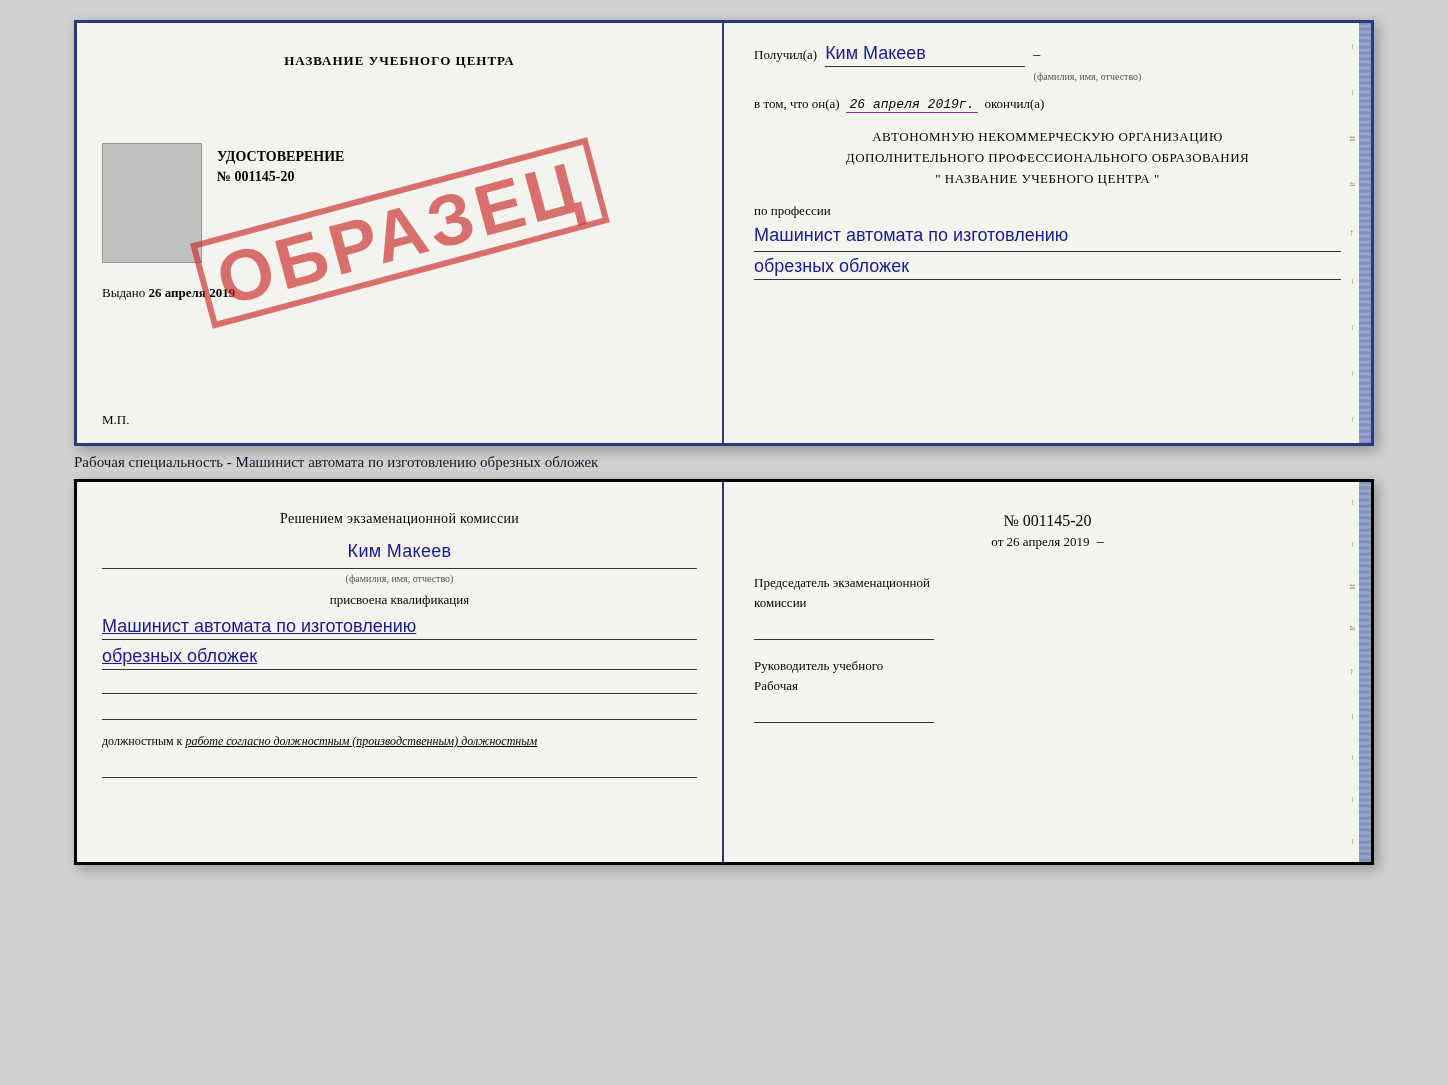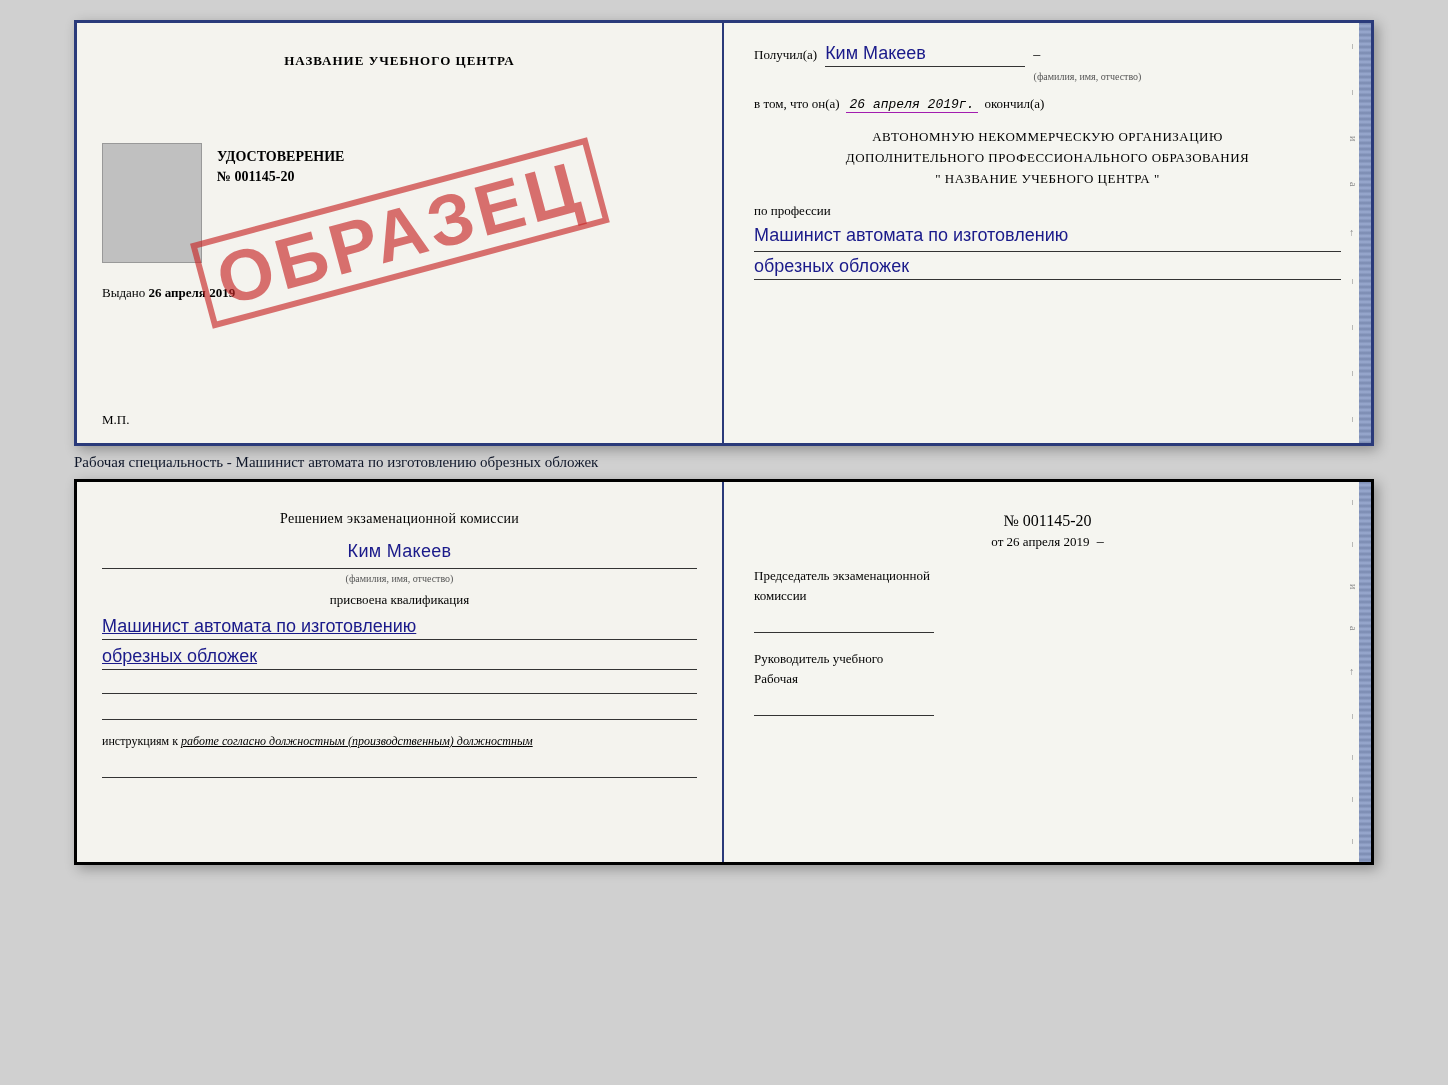--- a/index.html
+++ b/index.html
@@ -336,21 +336,21 @@
 
     .protocol-number {
       font-size: 16px;
       text-align: center;
       margin: 10px 0 4px 0;
     }
 
     .ot-date {
       font-size: 13px;
       text-align: center;
-      margin-bottom: 16px;
+      margin-bottom: 23px;
     }
 
     .predsedatel-block {
       font-size: 13px;
       line-height: 1.5;
       margin-bottom: 16px;
     }
 
     .signature-line {
       border-bottom: 1px solid #333;
@@ -457,21 +457,21 @@
         <div>Решением экзаменационной комиссии</div>
         <span class="resheniyem-name">Ким Макеев</span>
       </div>
       <div class="fio-small">(фамилия, имя, отчество)</div>
       <div class="prisvoena">присвоена квалификация</div>
       <span class="kvalif-handwritten">Машинист автомата по изготовлению</span>
       <span class="kvalif-handwritten">обрезных обложек</span>
       <span class="blank-line"></span>
       <span class="blank-line"></span>
       <div class="dopuskaetsya">
-        <span>инструкциям к</span>
+        <span>должностным к</span>
         <span class="dopuskaetsya-italic">работе согласно должностным (производственным) должностным</span>
       </div>
       <span class="blank-line" style="margin-top:8px;"></span>
     </div>
 
     <div class="bottom-right">
 
       <div class="protocol-number">№  001145-20</div>
 
       <div class="ot-date">

